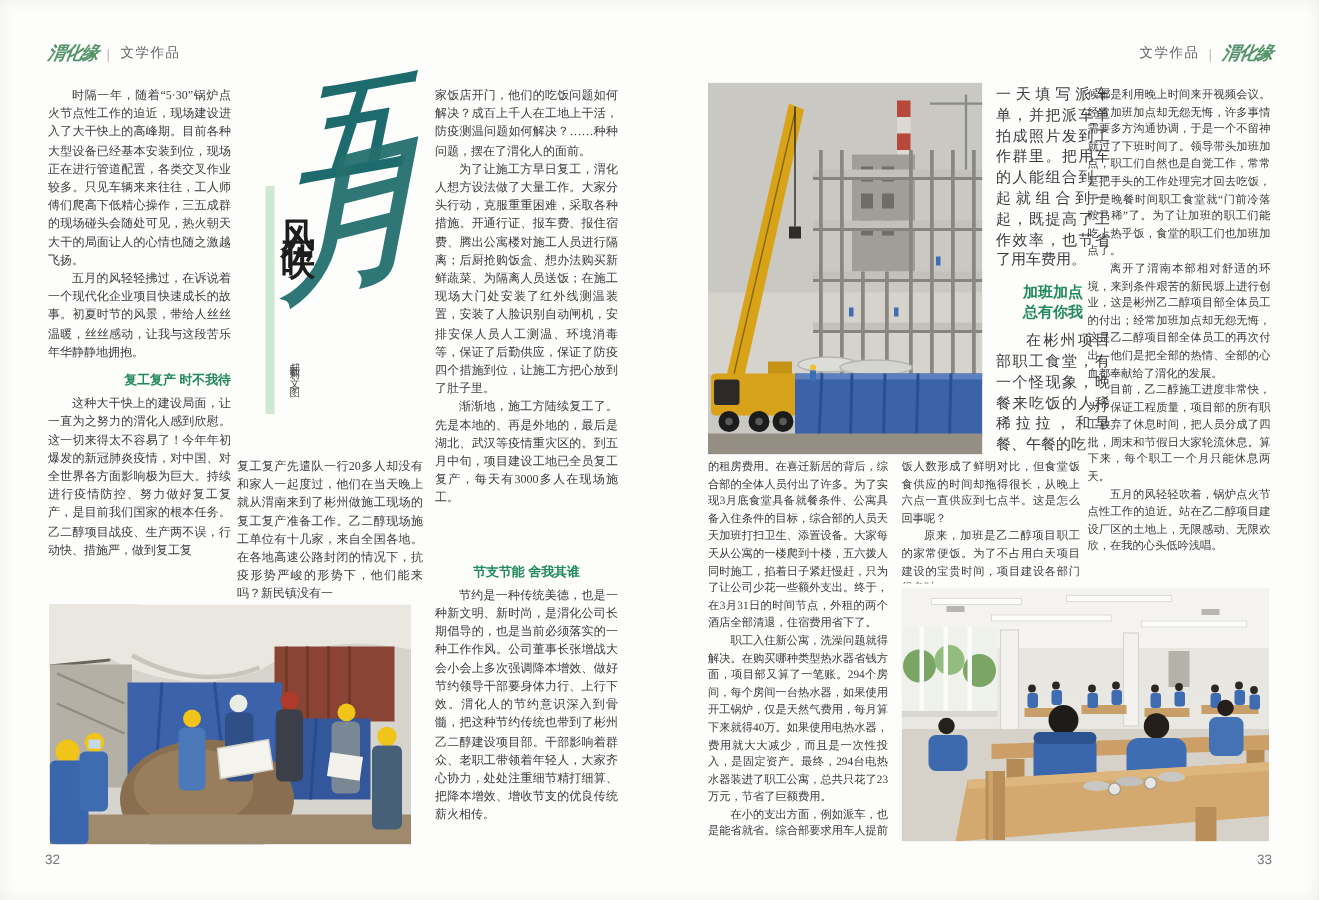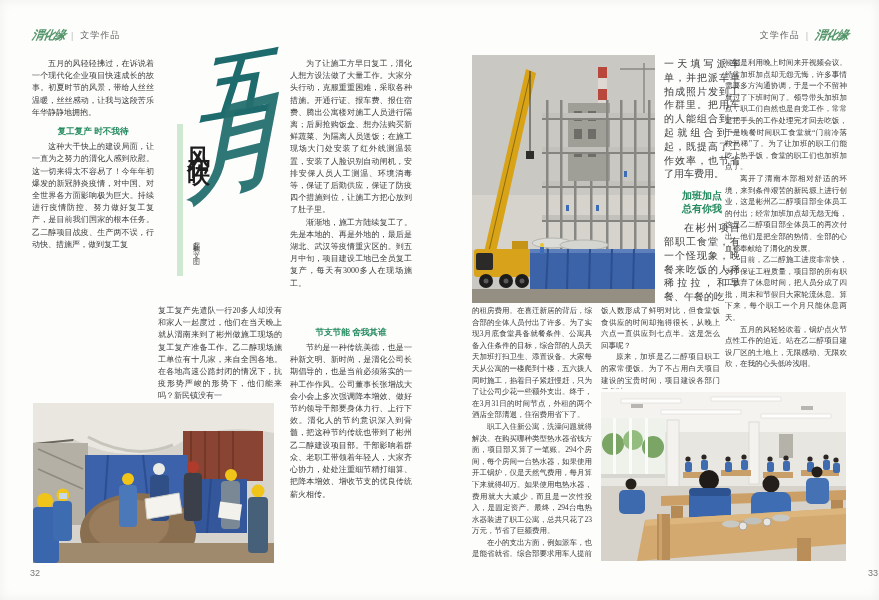--- a/index.html
+++ b/index.html
@@ -53,38 +53,40 @@
     <span>文学作品</span>
   </div>
 
   <div class="runhead" style="right:31px;">
     <span>文学作品</span>
     <span class="head-div">|</span>
     <span class="logo-script" style="color:#55956a;">渭化缘</span>
   </div>
 
   <div class="col p32" style="left:32px;top:58px;width:122px;height:344px;">
+    <p>时隔一年，随着“5·30”锅炉点火节点性工作的迫近，现场建设进入了大干快上的高峰期。目前各种大型设备已经基本安装到位，现场正在进行管道配置，各类交叉作业较多。只见车辆来来往往，工人师傅们爬高下低精心操作，三五成群的现场碰头会随处可见，热火朝天大干的局面让人的心情也随之激越飞扬。</p>
     <p>五月的风轻轻拂过，在诉说着一个现代化企业项目快速成长的故事。初夏时节的风景，带给人丝丝温暖，丝丝感动，让我与这段苦乐年华静静地拥抱。</p>
-    <h4 class="ghead" style="color:#238a5e;">复工复产 时不我待</h4>
+    <h4 class="ghead" style="color:#238a5e;text-align:right;">复工复产 时不我待</h4>
     <p>这种大干快上的建设局面，让一直为之努力的渭化人感到欣慰。这一切来得太不容易了！今年年初爆发的新冠肺炎疫情，对中国、对全世界各方面影响极为巨大。持续进行疫情防控、努力做好复工复产，是目前我们国家的根本任务。乙二醇项目战疫、生产两不误，行动快、措施严，做到复工复</p>
   </div>
 
   <div id="title-block">
     <span id="cal-1" class="cal" style="color:#1e6b6e;">五</span>
     <span id="cal-2" class="cal" style="color:#256f6f;">月</span>
     <span id="title-bar" style="background:#cfe8d2;"></span>
     <span id="title-sub">风在吹</span>
     <span id="byline"><span>郝颖莉</span><span>\</span><span>文·图</span></span>
   </div>
 
   <div class="col p32" style="left:158px;top:305px;width:124px;height:98px;">
     <p class="noind">复工复产先遣队一行20多人却没有和家人一起度过，他们在当天晚上就从渭南来到了彬州做施工现场的复工复产准备工作。乙二醇现场施工单位有十几家，来自全国各地。在各地高速公路封闭的情况下，抗疫形势严峻的形势下，他们能来吗？新民镇没有一</p>
   </div>
 
   <div class="col p32" style="left:290px;top:58px;width:122px;height:506px;">
+    <p class="noind">家饭店开门，他们的吃饭问题如何解决？成百上千人在工地上干活，防疫测温问题如何解决？……种种问题，摆在了渭化人的面前。</p>
     <p>为了让施工方早日复工，渭化人想方设法做了大量工作。大家分头行动，克服重重困难，采取各种措施。开通行证、报车费、报住宿费、腾出公寓楼对施工人员进行隔离；后厨抢购饭盒、想办法购买新鲜蔬菜、为隔离人员送饭；在施工现场大门处安装了红外线测温装置，安装了人脸识别自动闸机，安排安保人员人工测温、环境消毒等，保证了后勤供应，保证了防疫四个措施到位，让施工方把心放到了肚子里。</p>
     <p>渐渐地，施工方陆续复工了。先是本地的、再是外地的，最后是湖北、武汉等疫情重灾区的。到五月中旬，项目建设工地已全员复工复产，每天有3000多人在现场施工。</p>
     <h4 class="ghead" style="color:#238a5e;margin-top:36px;">节支节能 舍我其谁</h4>
     <p>节约是一种传统美德，也是一种新文明、新时尚，是渭化公司长期倡导的，也是当前必须落实的一种工作作风。公司董事长张增战大会小会上多次强调降本增效、做好节约领导干部要身体力行、上行下效。渭化人的节约意识深入到骨髓，把这种节约传统也带到了彬州乙二醇建设项目部。干部影响着群众、老职工带领着年轻人，大家齐心协力，处处注重细节精打细算、把降本增效、增收节支的优良传统薪火相传。</p>
 
   </div>
 
   <div class="photo" style="left:33px;top:403px;width:241px;height:160px;">
     <svg viewBox="0 0 241 160" preserveAspectRatio="none">
       <rect x="0" y="0" width="241" height="160" fill="#d6d4cd"></rect>
@@ -312,15 +314,15 @@
       <ellipse cx="180" cy="126" rx="9" ry="3.4" fill="#c8c8c4"></ellipse>
       <circle cx="142" cy="134" r="4" fill="#e8e6e2" stroke="#9a9a96" stroke-width="0.8"></circle>
       <circle cx="166" cy="130" r="4" fill="#e8e6e2" stroke="#9a9a96" stroke-width="0.8"></circle>
 
       <rect x="56" y="122" width="13" height="46" fill="#b98e58"></rect>
       <rect x="58" y="122" width="3" height="46" fill="#cda36b"></rect>
       <rect x="196" y="146" width="14" height="23" fill="#b98e58"></rect>
     </svg>
   </div>
 
-  <div class="pagenum" style="left:868px;">33</div>
+  <div class="pagenum" style="left:838px;">33</div>
 
 </div>
 
 </body></html>

